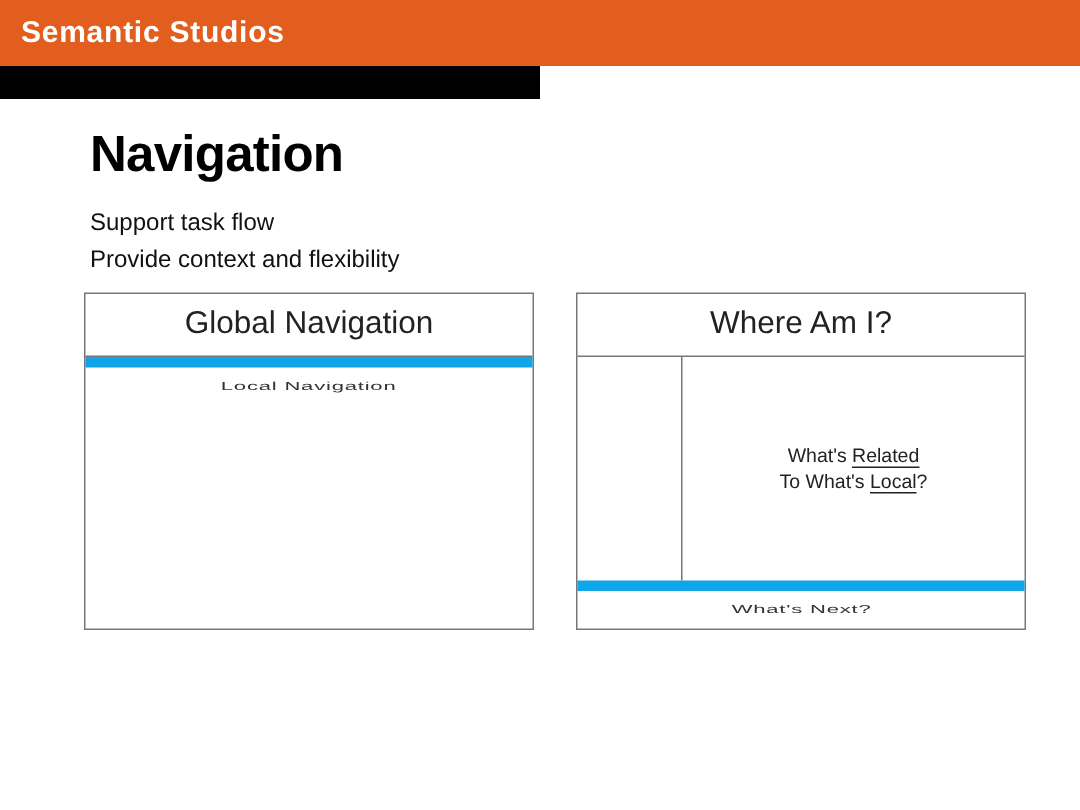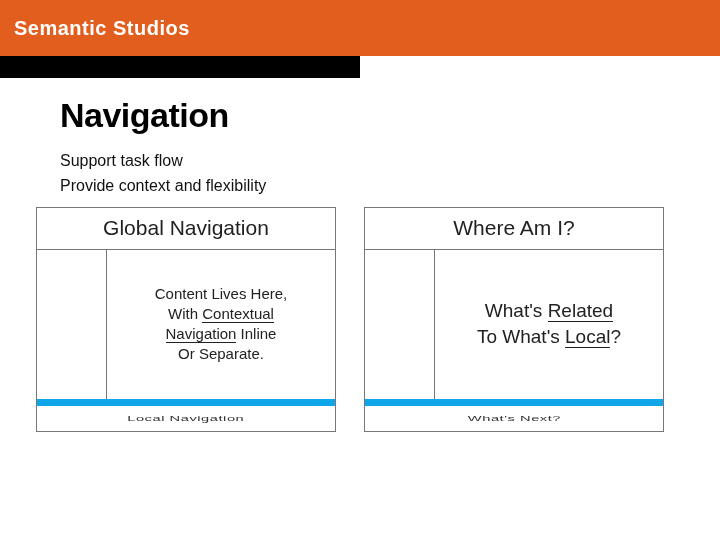--- a/index.html
+++ b/index.html
@@ -1,19 +1,19 @@
 <!DOCTYPE html>
 <html><head>
 <meta charset="utf-8">
 <style>
   * { box-sizing: border-box; margin: 0; padding: 0; }
   html, body { width: 720px; height: 540px; background: #fff; font-family: Arial, Helvetica, sans-serif; }
   .header {
     background: #e25e1e;
-    height: 56px;
+    height: 44px;
     display: flex;
     align-items: center;
     padding-left: 14px;
   }
   .brand {
     color: #fff;
     font-weight: 700;
     font-size: 20px;
     letter-spacing: 0.5px;
   }
@@ -35,20 +35,21 @@
   .bullets {
     font-size: 16px;
     line-height: 1.55;
     margin-bottom: 8px;
     color: #111;
   }
   .panels {
     display: flex;
     gap: 28px;
     padding: 0 36px;
+    margin-left: 20px;
   }
   .panel {
     border: 1px solid #777;
     width: 300px;
     height: 225px;
     display: flex;
     flex-direction: column;
     background: #fff;
   }
   .panel-head {
@@ -97,21 +98,21 @@
     white-space: nowrap;
   }
   .panel2-main {
     flex: 1;
     display: flex;
     flex-direction: column;
     align-items: center;
     justify-content: center;
     padding: 10px 20px;
     text-align: center;
-    font-size: 19px;
+    font-size: 13px;
     line-height: 1.35;
     color: #222;
   }
   .underline { border-bottom: 1px solid #222; }
 </style>
 </head>
 <body>
 
 <div class="header">
   <div class="brand">Semantic Studios</div>
@@ -123,35 +124,20 @@
   <div class="bullets">
     <div>Support task flow</div>
     <div>Provide context and flexibility</div>
   </div>
 </div>
 
 <div class="panels">
 
   <div class="panel">
     <div class="panel-head">Global Navigation</div>
-    <div class="panel-body">
-      <div class="panel-side"></div>
-      <div class="panel-main">
-        <div>
-          <div>Content Lives Here,</div>
-          <div>
-            <span>With </span><span class="underline">Contextual</span>
-          </div>
-          <div>
-            <span class="underline">Navigation</span><span> Inline</span>
-          </div>
-          <div>Or Separate.</div>
-        </div>
-      </div>
-    </div>
     <div class="panel-foot">
       <span>Local Navigation</span>
     </div>
   </div>
 
   <div class="panel">
     <div class="panel-head">Where Am I?</div>
     <div class="panel-body">
       <div class="panel-side"></div>
       <div class="panel2-main">

